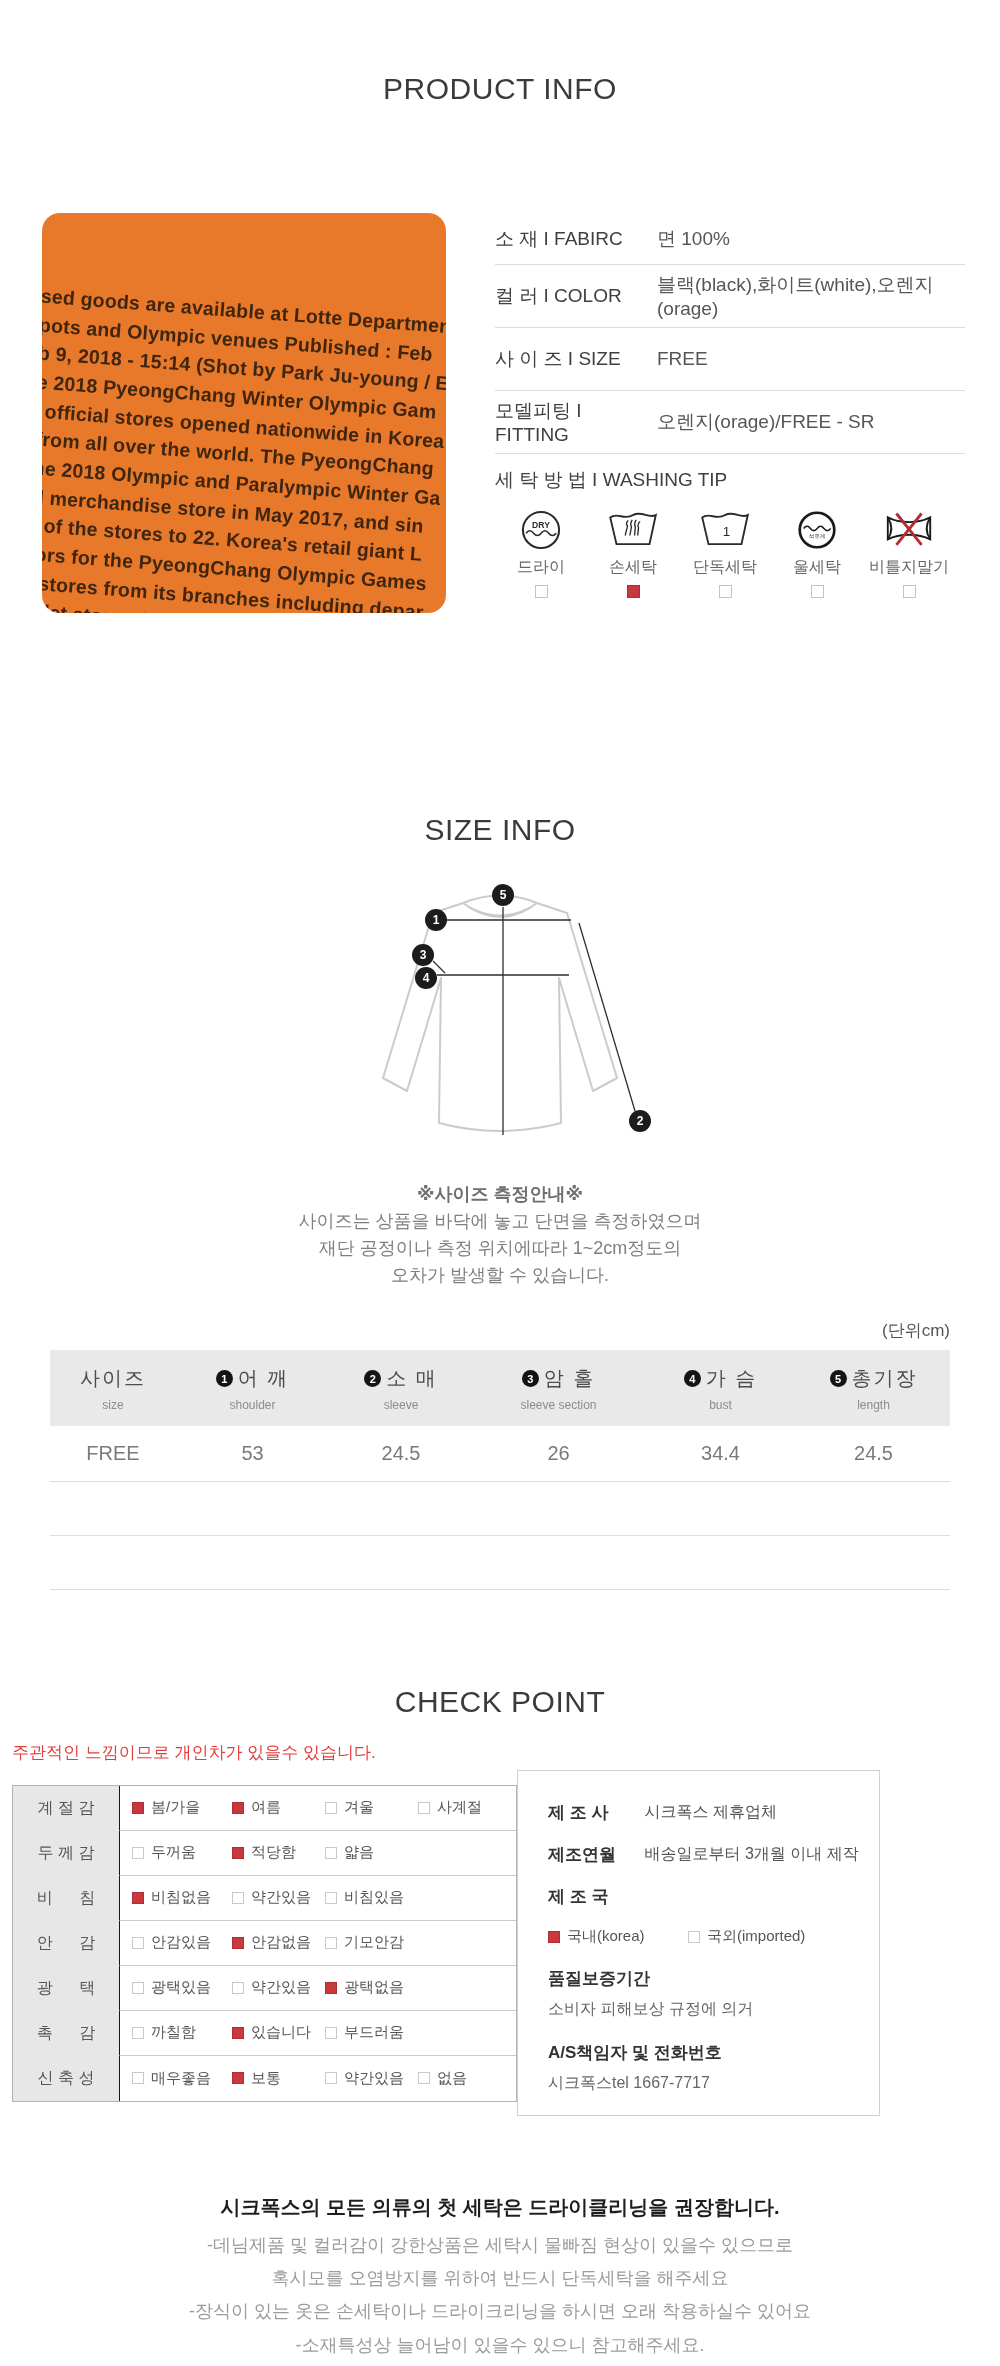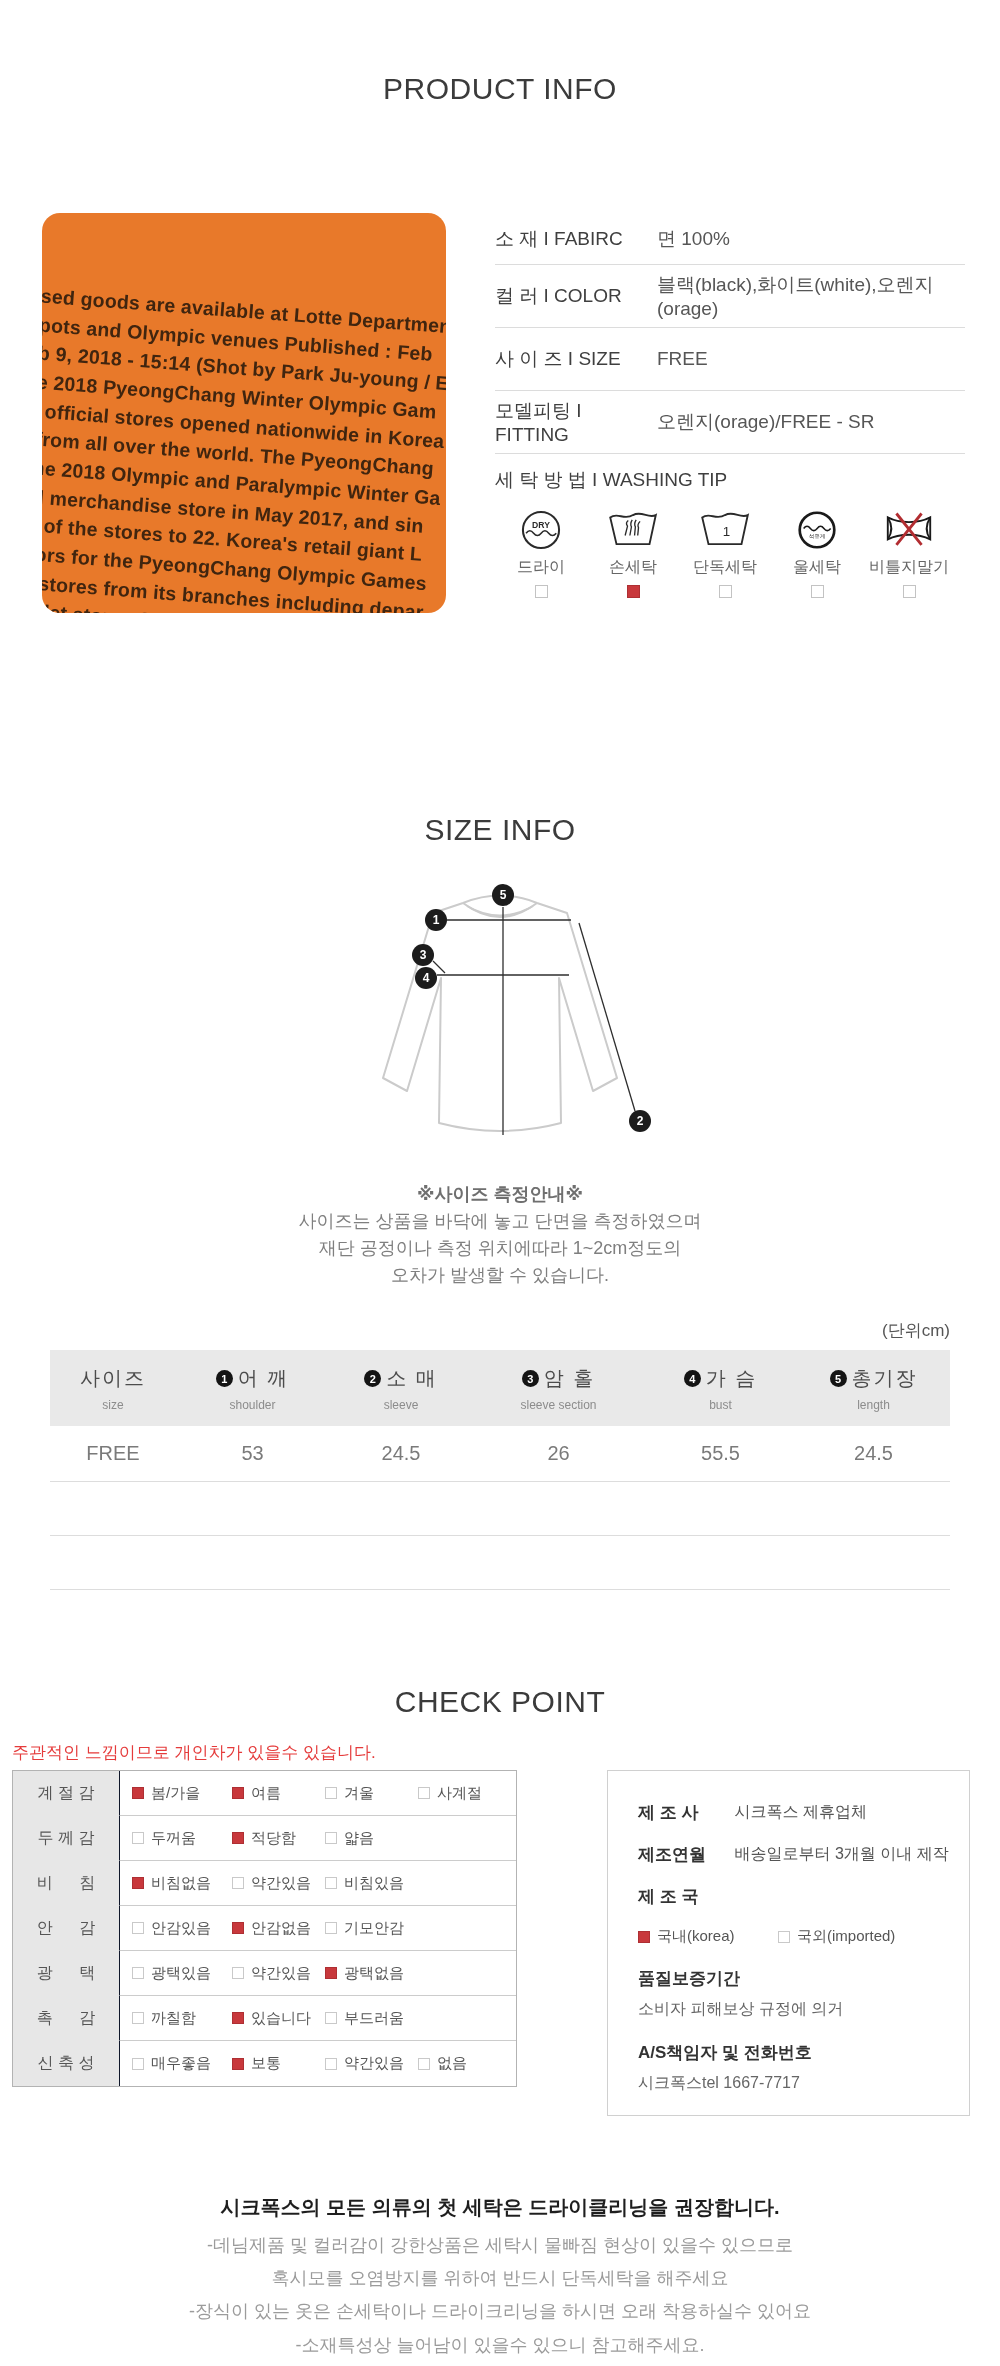--- a/index.html
+++ b/index.html
@@ -42,33 +42,33 @@
   .badge { display:inline-flex; width:17px; height:17px; border-radius:50%; background:#141414; color:#fff; font-size:11px;
            font-weight:bold; align-items:center; justify-content:center; margin-right:5px; letter-spacing:0; vertical-align:2px; }
   .hc-en { font-size:12px; color:#8c8c8c; margin-top:6px; letter-spacing:0; }
   .size-drow { display:flex; height:56px; align-items:center; border-bottom:1px solid #ddd; font-size:20px; color:#7a7a7a; }
   .size-dcell { text-align:center; }
   .size-empty { height:54px; border-bottom:1px solid #ddd; }
 
   
   #check-point .section-title { padding-top:95px; }
   .cp-notice { margin:22px 0 6px 12px; color:#e53b3b; font-size:17px; }
-  .cp-flex { display:flex; margin:0 12px; align-items:flex-start; }
+  .cp-flex { display:flex; margin:0 12px; align-items:center; }
   .check-table { width:505px; border:1px solid #b3b3b3; flex:none; }
   .check-row { display:flex; height:45px; }
   .check-label { width:106px; flex:none; background:#e7e7e7; display:flex; align-items:center; justify-content:center;
                  font-size:16px; color:#555; white-space:pre; }
   .check-options { flex:1; display:flex; align-items:center; border-left:1px solid #0f172a; padding-left:12px; }
   .check-row:not(:last-child) .check-options { border-bottom:1px solid #cccccc; }
   .check-option { display:flex; align-items:center; width:93px; }
   .check-option:first-child { width:100px; }
   .cbox { width:12px; height:12px; border:1px solid #c9c9c9; background:#fff; margin-right:7px; flex:none; }
   .check-option-text { font-size:15px; color:#555; white-space:nowrap; }
 
-  .mfr-box { width:363px; margin-left:90px; border:1px solid #d0d0d0; padding:30px 8px 0 30px; }
+  .mfr-box { width:363px; border:1px solid #d0d0d0; padding:30px 8px 0 30px; }
   .mfr-row { margin-bottom:19px; font-size:16px; }
   .mfr-label { font-weight:bold; color:#333; font-size:17px; display:inline-block; min-width:92px; white-space:pre; vertical-align:middle; }
   .mfr-value { color:#555; }
   .mfr-country { display:flex; align-items:center; margin:2px 0 21px; }
   .mfr-country .check-option { width:140px; }
   .mfr-sub-title { font-weight:bold; color:#333; font-size:17px; margin-bottom:9px; }
   .mfr-sub-text { color:#666; font-size:16px; margin-bottom:21px; }
 
   
   #footer-notes { margin-top:78px; text-align:center; padding-bottom:115px; }
@@ -247,21 +247,21 @@
   <div class="size-hcell col5">
     <div class="hc-ko"><span class="badge">5</span>총기장</div>
     <div class="hc-en">length</div>
   </div>
 </div>
       <div class="size-drow">
           <div class="size-dcell col0">FREE</div>
           <div class="size-dcell col1">53</div>
           <div class="size-dcell col2">24.5</div>
           <div class="size-dcell col3">26</div>
-          <div class="size-dcell col4">55.5</div>
+          <div class="size-dcell col4">34.4</div>
           <div class="size-dcell col5">24.5</div>
         </div>
       <div>
           <div class="size-empty"></div>
           <div class="size-empty"></div>
         </div>
     </div>
   </div>
 
   <div id="check-point">

